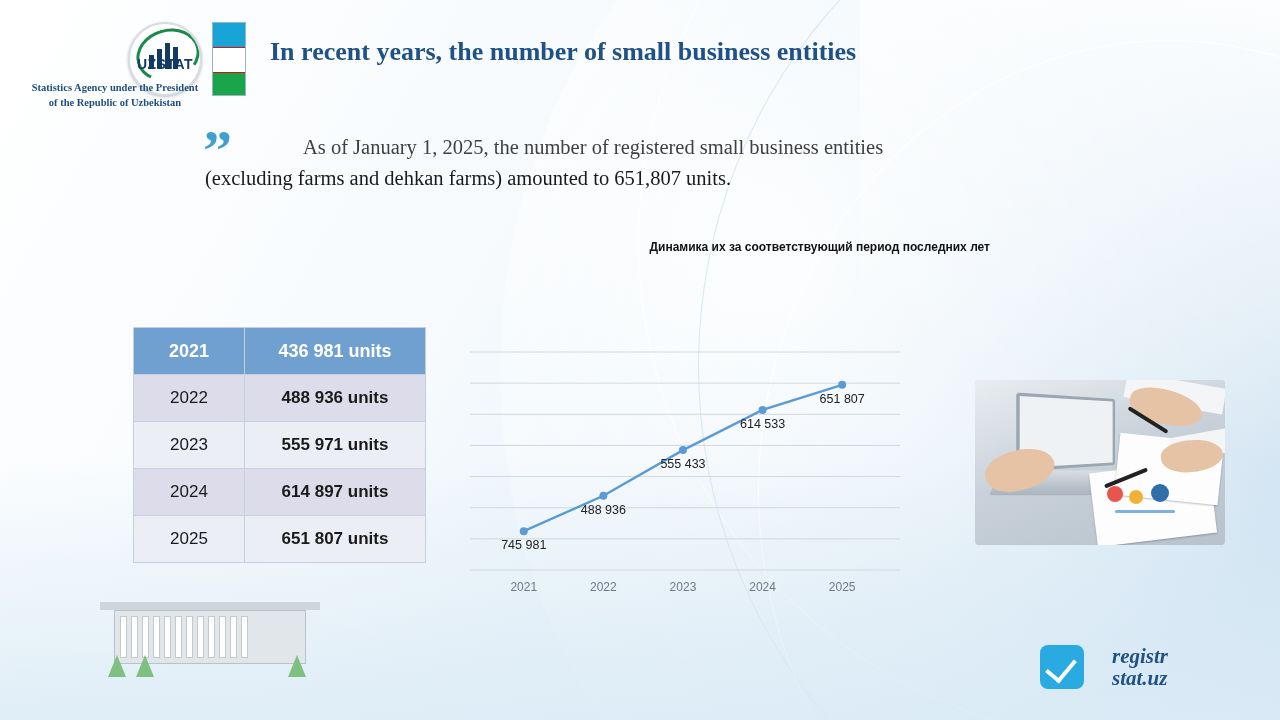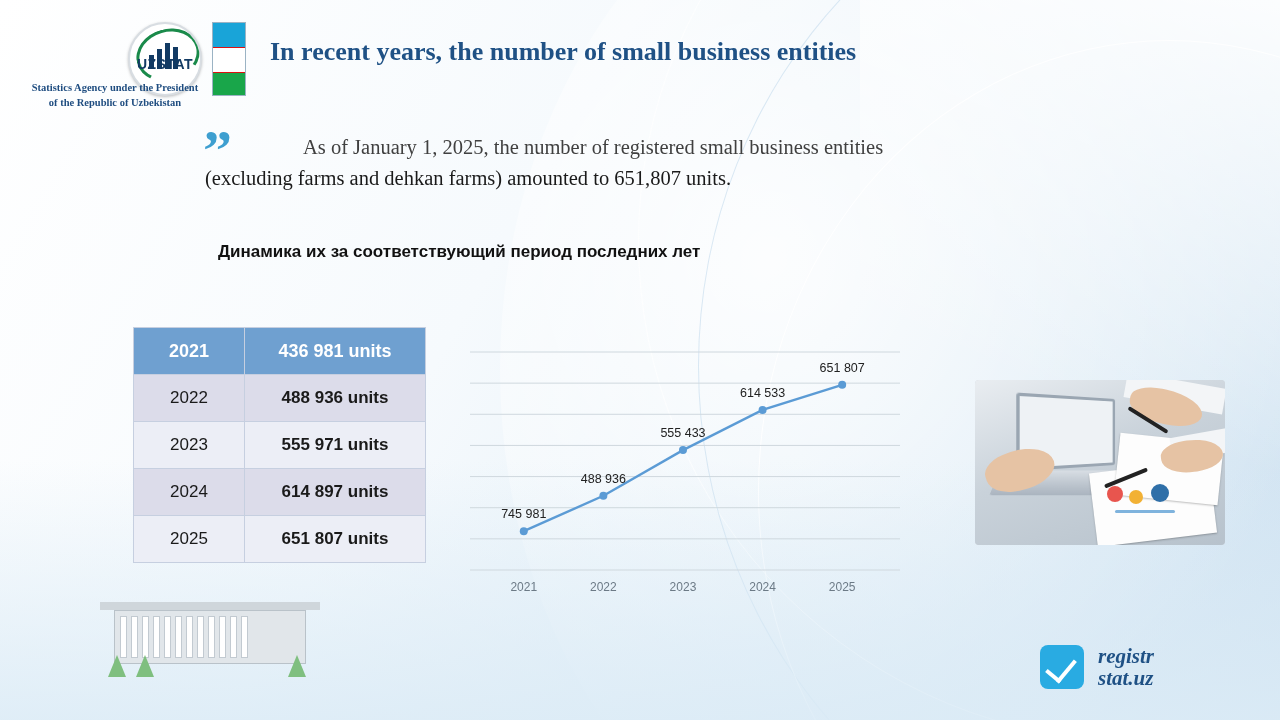--- a/index.html
+++ b/index.html
@@ -47,40 +47,40 @@
   
   .quote-mark{position:absolute;left:203px;top:122px;
     font-family:"Liberation Serif",serif;font-size:58px;line-height:1;color:#3e9fd0;font-weight:bold;}
   .quote-text{position:absolute;left:258px;top:132px;width:880px;
     font-family:"Liberation Serif",serif;font-size:20.5px;color:#404040;line-height:1.55;
     text-align:justify;margin-left:45px;}
   .quote-line2{position:absolute;left:205px;top:163px;width:935px;
     font-family:"Liberation Serif",serif;font-size:20.5px;color:#1a1a1a;line-height:1.55;}
 
   
-  .sub{position:absolute;left:218px;top:238px;width:800px;text-align:left;
-    font-size:17px;line-height:1.65;color:#111;}
+  .sub{position:absolute;left:190px;top:238px;width:800px;text-align:right;
+    font-size:12px;line-height:1.65;color:#111;}
   .sub b{font-weight:bold;}
 
   
   .tbl{position:absolute;left:133px;top:327px;border-collapse:collapse;}
   .tbl td{height:46px;font-size:17px;color:#1a1a1a;padding:0 14px;
     border:1px solid #c6cfe0;white-space:nowrap;}
   .tbl .c-year{width:82px;text-align:center;}
   .tbl .c-val{width:152px;text-align:center;font-weight:bold;}
   .tbl tr.head td{background:#6fa0d0;color:#ffffff;font-weight:bold;font-size:18px;}
   .tbl tr.alt td{background:#dcdcea;}
   .tbl tr.plain td{background:#eceef6;}
 
   
   .chart{position:absolute;left:470px;top:318px;width:430px;height:288px;}
   .chart svg{display:block;}
   .chart-xlabels{position:absolute;left:470px;top:580px;width:430px;height:22px;}
   .chart-xlabels span{position:absolute;font-size:12px;color:#6c7a86;transform:translateX(-50%);}
-  .pt-label{position:absolute;font-size:12.5px;color:#222;transform:translateX(-50%);white-space:nowrap;}
+  .pt-label{position:absolute;font-size:12.5px;color:#222;transform:translateX(-50%);white-space:nowrap;margin-top:31px;}
 
   
   .photo{position:absolute;left:975px;top:380px;width:250px;height:165px;border-radius:4px;
     overflow:hidden;background:#cfd6dd;}
   .ph-desk{position:absolute;inset:0;background:linear-gradient(160deg,#e9edf1 0%,#c9d2da 45%,#b7c2cc 100%);}
   .ph-paper{position:absolute;background:#fdfdfd;box-shadow:0 1px 2px rgba(0,0,0,.25);}
   .ph-p1{left:118px;top:86px;width:120px;height:74px;transform:rotate(-7deg);}
   .ph-p2{left:142px;top:58px;width:104px;height:62px;transform:rotate(6deg);}
   .ph-lap-screen{position:absolute;left:44px;top:16px;width:96px;height:66px;background:#eef2f5;
     border:3px solid #9aa6b2;border-radius:3px;transform:perspective(160px) rotateY(16deg);}
@@ -106,21 +106,21 @@
   .gov-body{position:absolute;left:14px;top:8px;width:190px;height:52px;background:#e1e6ea;
     border:1px solid #b9c2c9;}
   .gov-cols{position:absolute;left:20px;top:14px;display:flex;gap:4px;}
   .gov-cols i{display:block;width:5px;height:40px;background:#fff;border:1px solid #c2cad1;}
   .gov-tree{position:absolute;bottom:0;width:0;height:0;border-left:9px solid transparent;
     border-right:9px solid transparent;border-bottom:22px solid #7fbf7f;}
   .gov-label{position:absolute;left:0;top:80px;width:230px;text-align:center;
     font-family:"Liberation Serif",serif;font-size:10.5px;font-weight:bold;color:#1f4d80;line-height:1.45;}
 
   
-  .reg{position:absolute;left:1040px;top:645px;display:flex;align-items:center;gap:14px;}
+  .reg{position:absolute;left:1040px;top:645px;display:flex;align-items:center;gap:28px;}
   .reg-box{width:44px;height:44px;border-radius:8px;background:#29abe2;position:relative;}
   .reg-box:after{content:"";position:absolute;left:12px;top:8px;width:14px;height:24px;
     border:4px solid #fff;border-top:0;border-left:0;transform:rotate(40deg);}
   .reg-txt{font-family:"Liberation Serif",serif;font-style:italic;font-weight:bold;
     font-size:21px;color:#1f5185;line-height:1.05;}
 </style>
 </head>
 <body>
 
 <div class="bg">

